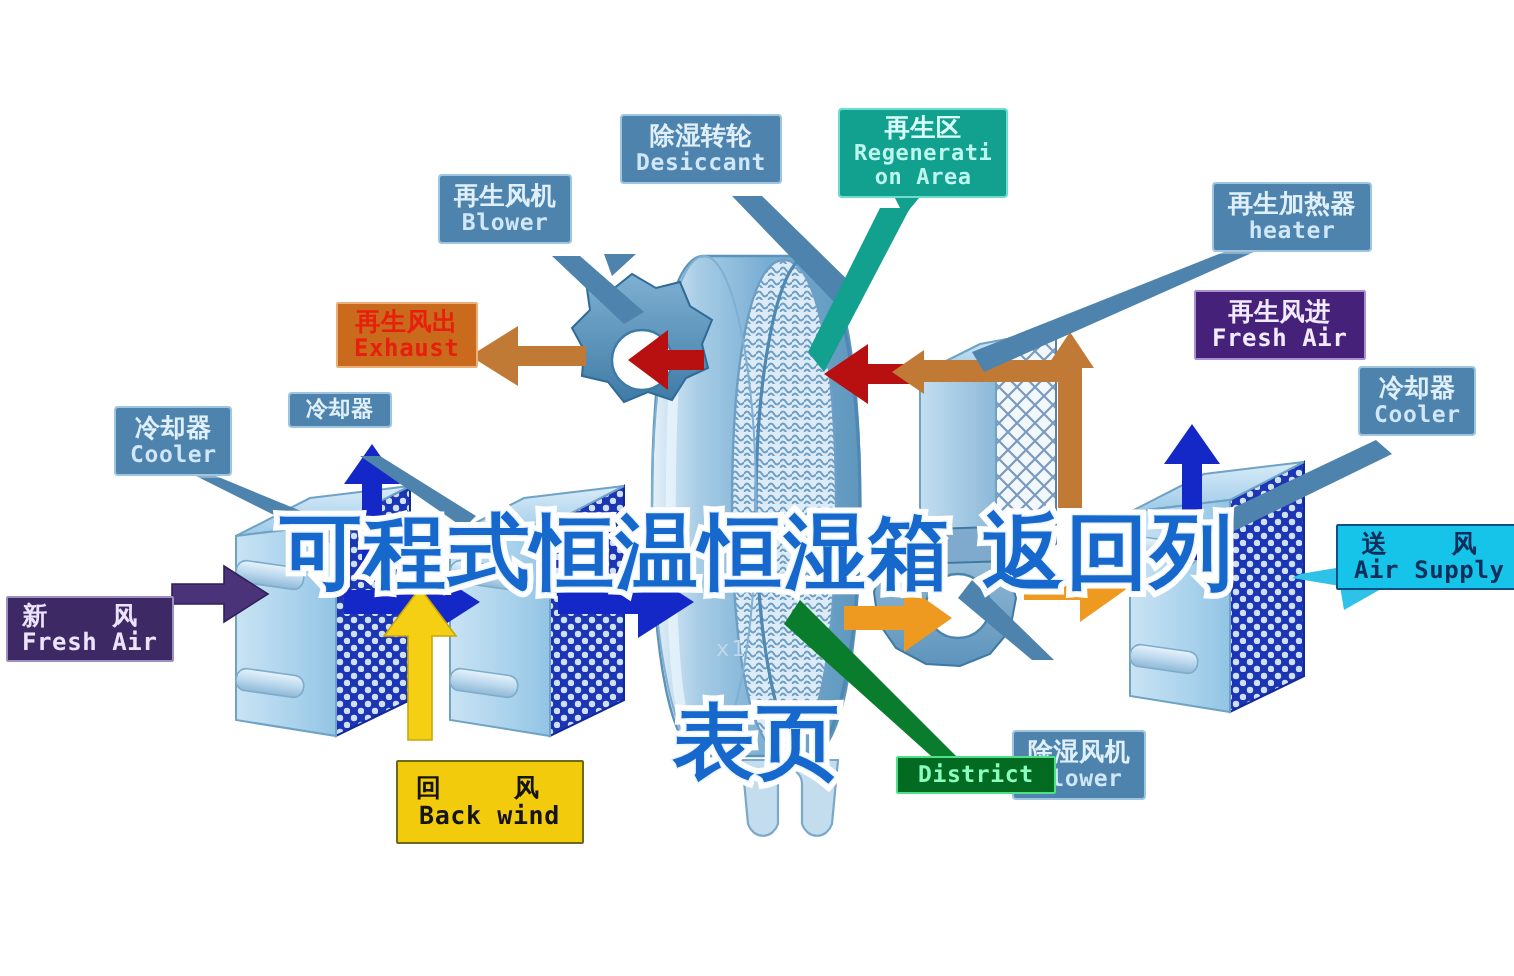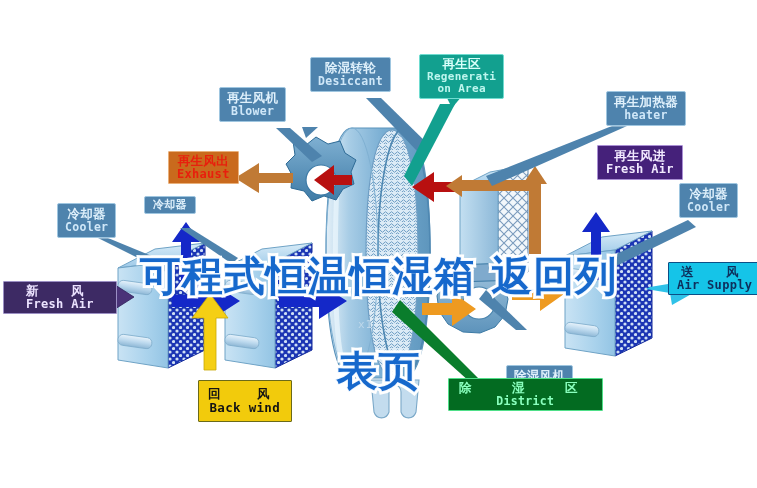--- a/index.html
+++ b/index.html
@@ -431,37 +431,36 @@
 
   <div class="tag tag-steel" style="left:57px; top:203px; padding:3px 7px;">
     <span class="cn">冷却器</span>
     <span class="en">Cooler</span>
   </div>
 
   <div class="tag tag-steel" style="left:144px; top:196px; padding:2px 8px; z-index:20;">
     <span class="cn" style="font-size:11px;">冷却器</span>
   </div>
 
-  <div class="tag tag-purple" style="left:3px; top:281px; padding:2px 22px;">
+  <div class="tag tag-purple" style="left:3px; top:298px; padding:2px 7px;">
     <span class="cn">新　风</span>
     <span class="en">Fresh Air</span>
   </div>
 
   <div class="tag tag-yellow" style="left:163px; top:380px; padding:6px 9px;margin-left:35px;">
     <span class="cn">回　风</span>
     <span class="en">Back wind</span>
   </div>
 
   <div class="tag tag-steel" style="left:506px; top:334px; padding:3px 7px;margin-top:31px;">
     <span class="cn">除湿风机</span>
     <span class="en">Blower</span>
   </div>
 
   <div class="tag tag-green" style="left:448px; top:378px; padding:2px 10px;">
-    <span class="cn">除　湿　区</span>
     <span class="en">District</span>
   </div>
 
   <div class="tag tag-cyan" style="left:668px; top:262px; padding:2px 8px;">
     <span class="cn">送　风</span>
     <span class="en">Air Supply</span>
   </div>
 
   <div class="faint-wm" style="left:358px; top:318px;">x1</div>
 

